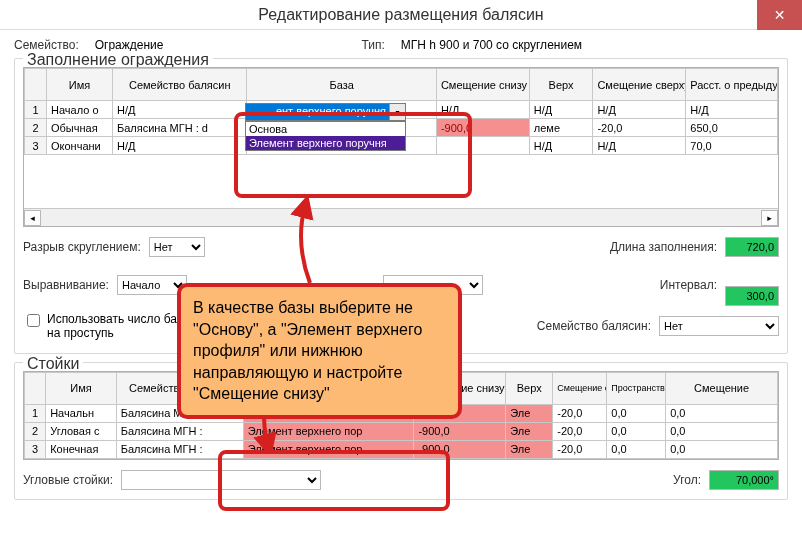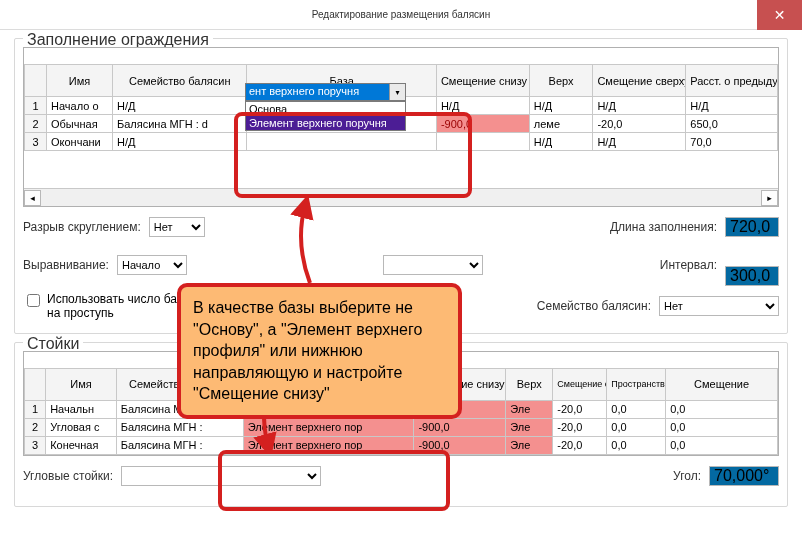--- a/index.html
+++ b/index.html
@@ -16,21 +16,21 @@
   }
   .titlebar {
     height: 30px;
     background: #fff;
     border-bottom: 1px solid #dcdcdc;
     display: flex;
     align-items: center;
     justify-content: center;
     position: relative;
   }
-  .titlebar .title { color: #333; font-size: 10px; }
+  .titlebar .title { color: #333; font-size: 16px; }
   .titlebar .close {
     position: absolute; right: 0; top: 0;
     width: 45px; height: 30px;
     background: #c75050;
     color: #fff;
     display: flex; align-items: center; justify-content: center;
     font-size: 14px;
   }
   .content { padding: 8px 14px; }
   .row { display: flex; align-items: center; gap: 8px; margin-bottom: 6px; }
@@ -59,21 +59,20 @@
     border: 1px solid #b8b8b8;
     font-size: 11px;
     color: #222;
     cursor: pointer;
   }
   table.grid {
     border-collapse: collapse;
     width: 100%;
     table-layout: fixed;
     font-size: 11px;
-    margin-top: 16px;
   }
   table.grid th, table.grid td {
     border: 1px solid #c8c8c8;
     padding: 2px 4px;
     height: 18px;
     overflow: hidden;
     white-space: nowrap;
     text-align: left;
     background: #fff;
   }
@@ -117,20 +116,21 @@
     background: #fff;
   }
   .dropdown-open .sel .text {
     flex: 1;
     background: #0078d7;
     color: #fff;
     padding: 1px 3px;
     font-size: 11px;
     overflow: hidden;
     white-space: nowrap;
+    text-align: right;
   }
   .dropdown-open .sel .btn {
     width: 16px;
     border-left: 1px solid #999;
     background: #eaeaea;
     display: flex; align-items: center; justify-content: center;
   }
   .dropdown-open .list {
     border: 1px solid #7a7a7a;
     background: #fff;
@@ -165,22 +165,23 @@
   .arrow-svg { position: absolute; z-index: 6; pointer-events: none; }
   .hl-cell { background: #f4908f !important; }
   .cell-neg {
     background: #f4908f !important;
     color: #9a0000 !important;
   }
   input.txt {
     height: 20px;
     border: 1px solid #b8b8b8;
     padding: 0 4px;
-    font-size: 16px;
-    background: #0369a1;
+    font-size: 11px;
+    background: #22c55e;
+    text-align: right;
   }
   select.win {
     height: 20px;
     border: 1px solid #b8b8b8;
     font-size: 11px;
     background: #fff;
   }
   .checkbox-wrap { display: flex; align-items: flex-start; gap: 4px; }
   .checkbox-wrap input { margin-top: 2px; }
 </style>
@@ -189,20 +190,26 @@
 
 <div class="titlebar">
   <span class="title">Редактирование размещения балясин</span>
   <div class="close">
     <span>✕</span>
   </div>
 </div>
 
 <div class="content">
 
+  <div class="row" style="justify-content: flex-start;">
+    <span class="label">Семейство:</span>
+    <span style="margin-left:8px">Ограждение</span>
+    <span style="margin-left:190px" class="label">Тип:</span>
+    <span style="margin-left:8px">МГН h 900 и 700 со скруглением</span>
+  </div>
 
   <div class="fieldset">
     <span class="fieldset-label">Заполнение ограждения</span>
 
     <div class="grid-wrap">
       <div class="grid-area" style="height:160px; overflow:hidden;">
         <table class="grid">
           <colgroup>
             <col style="width:18px">
               <col style="width:54px">
@@ -310,21 +317,21 @@
 на проступь</span>
       </div>
       <div style="flex:1"></div>
       <span class="label">Семейство балясин:</span>
       <select class="win" style="width:120px">
         <option>Нет</option>
       </select>
     </div>
   </div>
 
-  <div class="fieldset" style="padding-bottom:18px;">
+  <div class="fieldset" style="padding-bottom:7px;">
     <span class="fieldset-label">Стойки</span>
 
     <div class="grid-area" style="border:1px solid #b0b0b0;">
       <table class="grid">
         <colgroup>
           <col style="width:18px">
             <col style="width:60px">
             <col style="width:108px">
           <col style="width:145px">
             <col style="width:78px">

